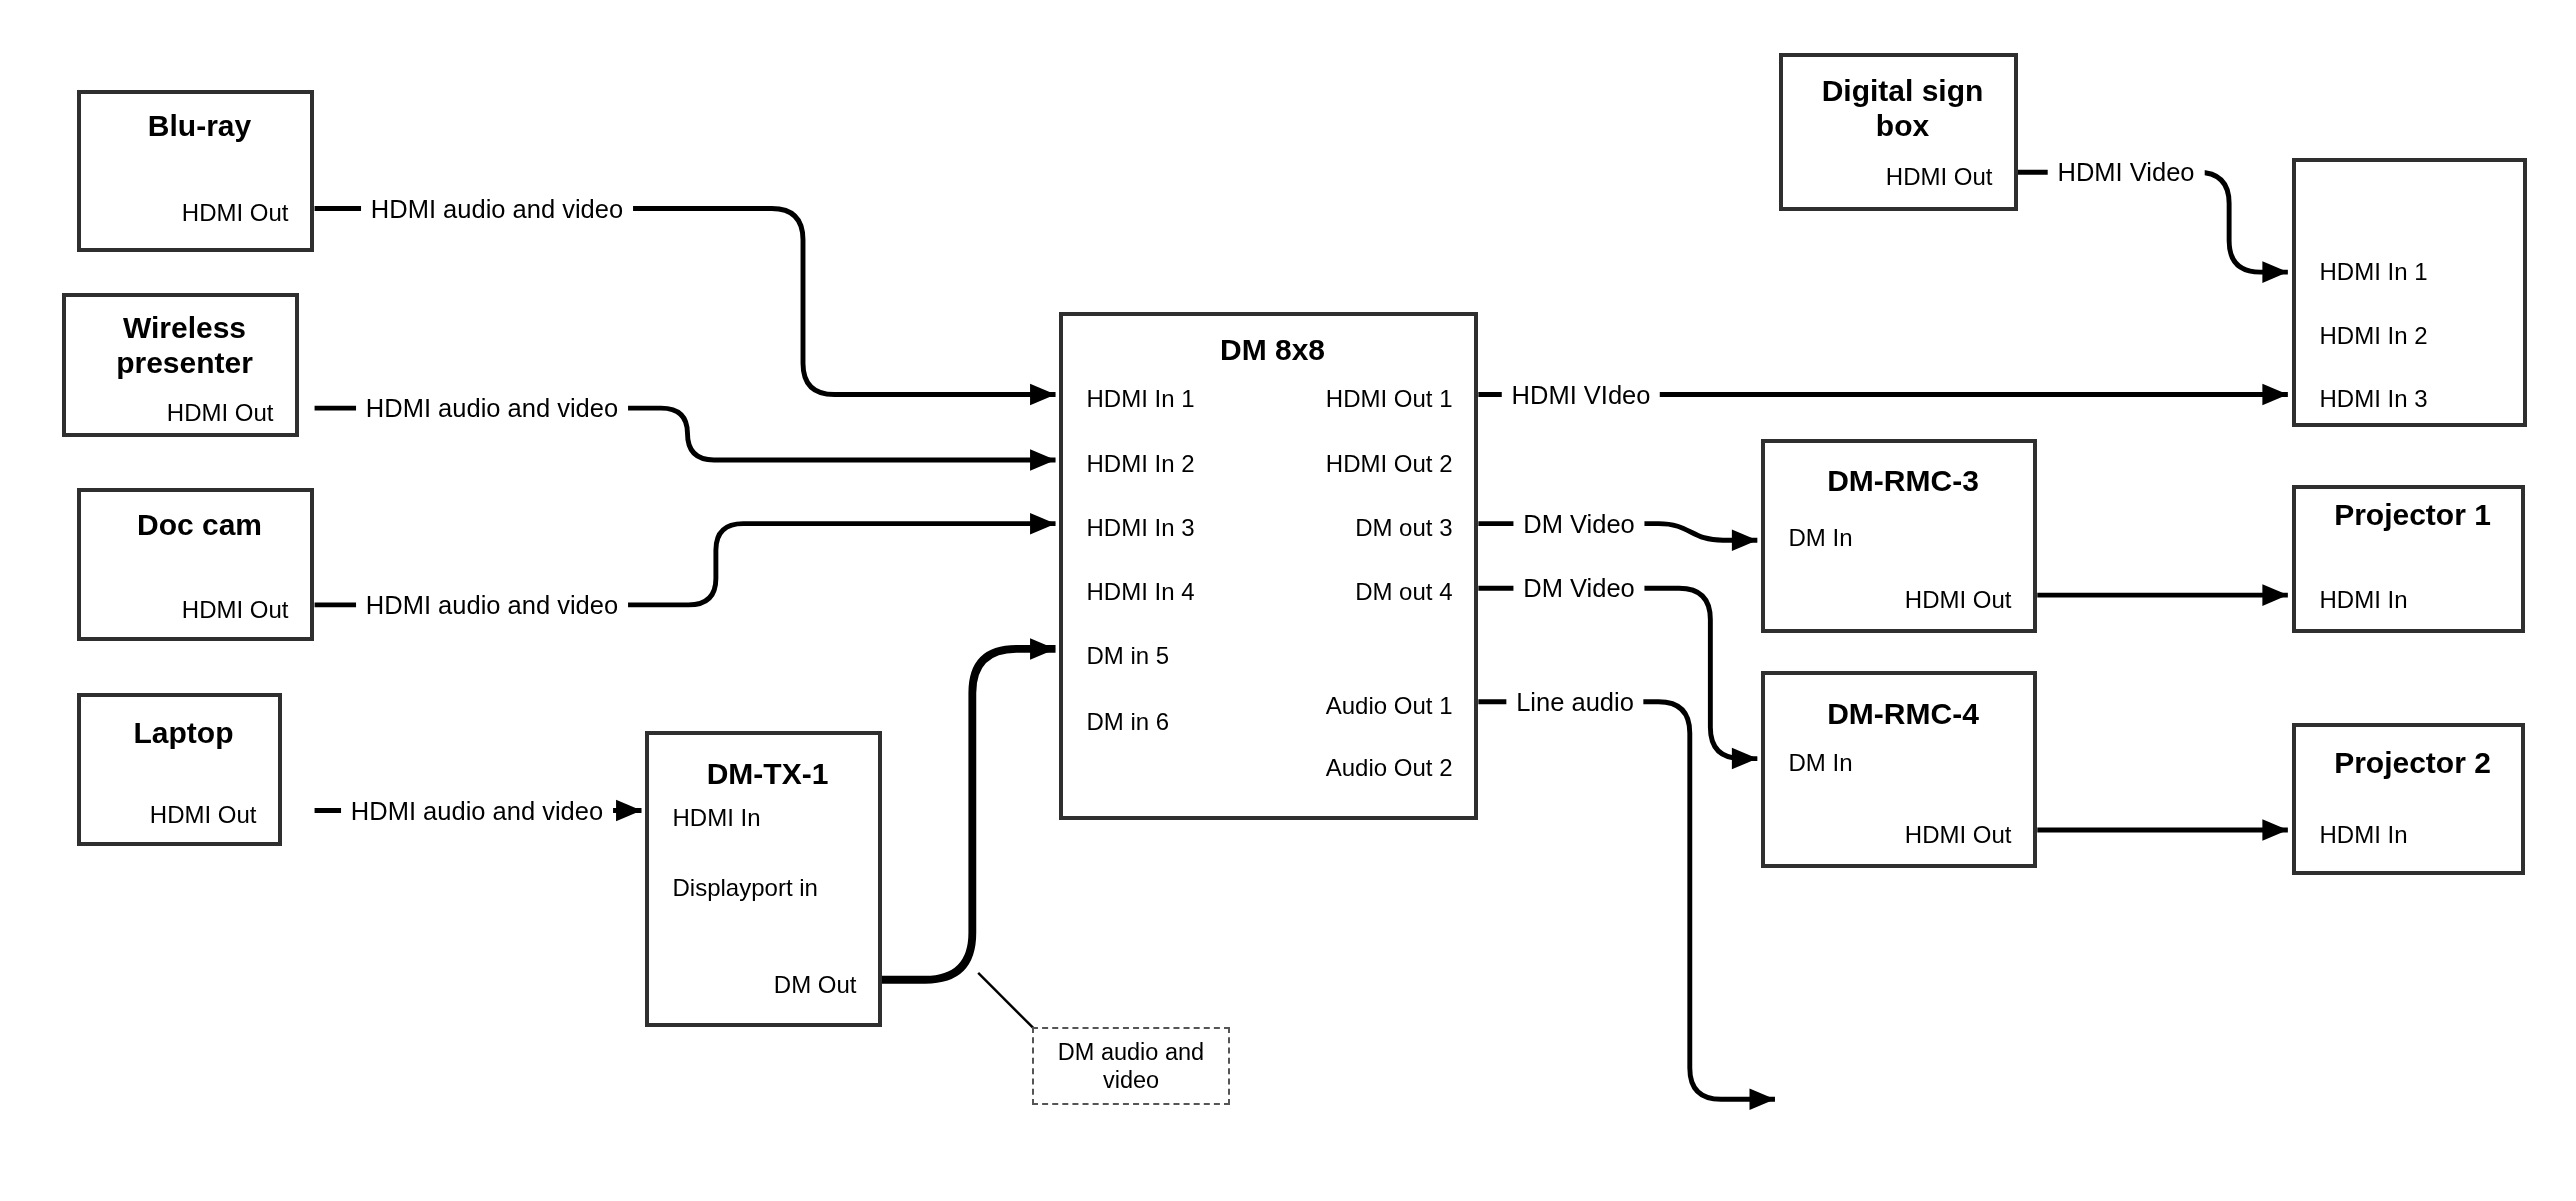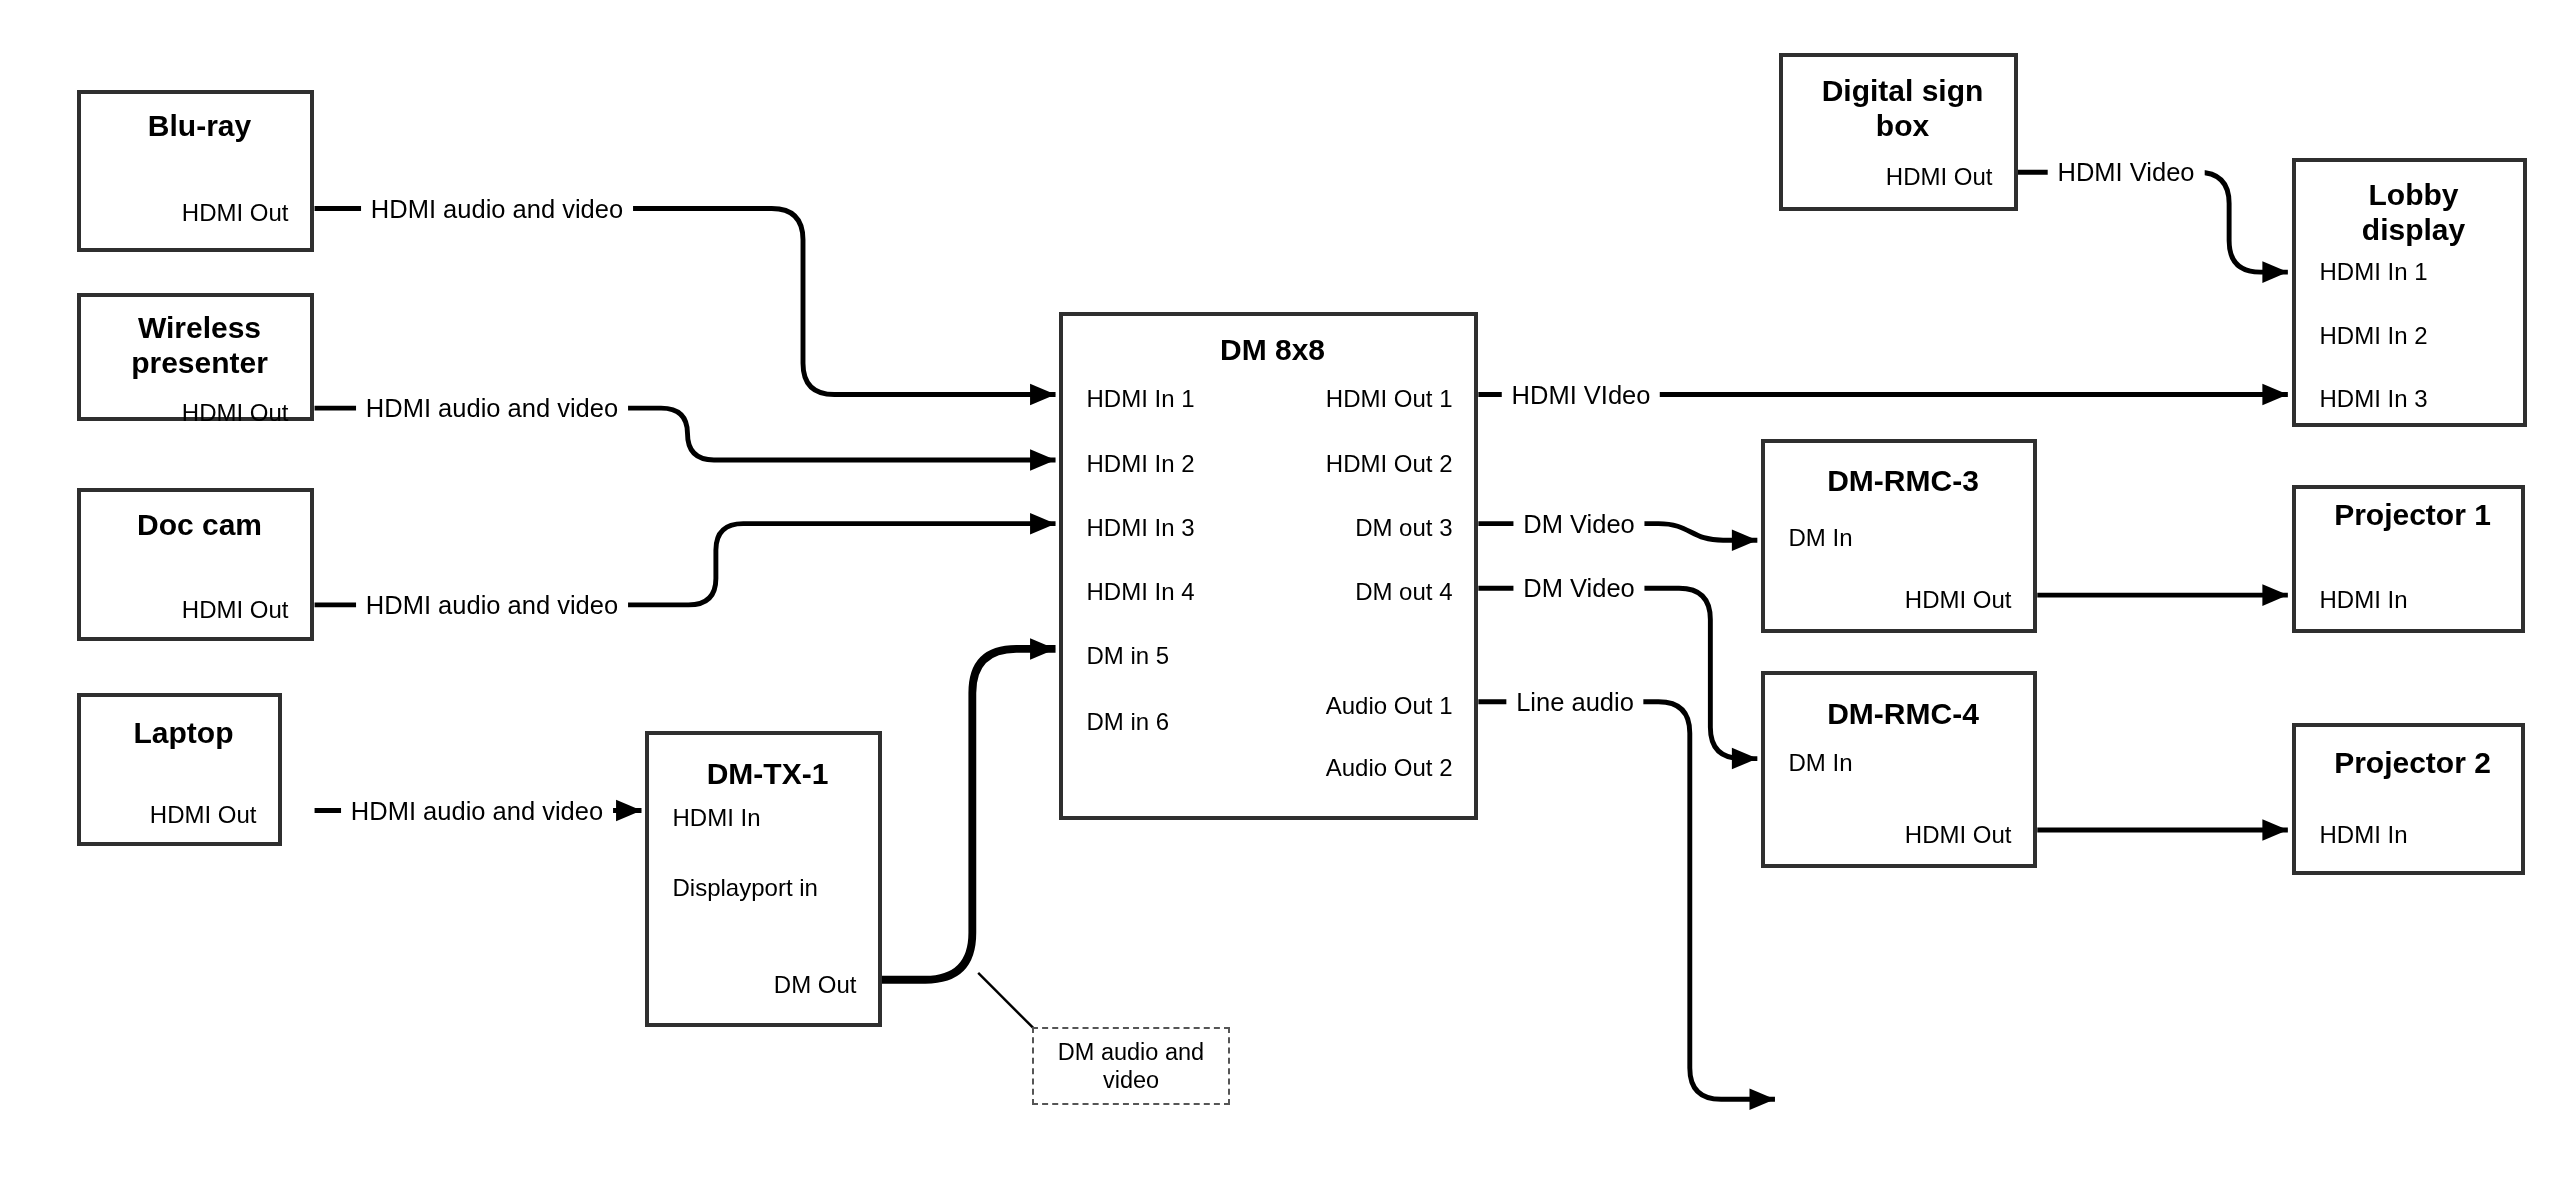--- a/index.html
+++ b/index.html
@@ -84,21 +84,21 @@
   <div class="wire-label" style="left:1581px;top:395px">HDMI VIdeo</div>
   <div class="wire-label" style="left:1579px;top:524px">DM Video</div>
   <div class="wire-label" style="left:1579px;top:588px">DM Video</div>
   <div class="wire-label" style="left:1575px;top:702px">Line audio</div>
 
   <div class="node" style="left:77px;top:90px;width:237px;height:162px">
     <div class="node-title" style="top:13.7px">Blu-ray</div>
     <div class="port pright" style="top:103px">HDMI Out</div>
   </div>
 
-  <div class="node" style="left:77px;top:293px;width:237px;height:128px">
+  <div class="node" style="left:62px;top:293px;width:237px;height:144px">
     <div class="node-title" style="top:12.7px">
       <div class="tline">Wireless</div>
       <div class="tline">presenter</div>
     </div>
     <div class="port pright" style="top:100px">HDMI Out</div>
   </div>
 
   <div class="node" style="left:77px;top:488px;width:237px;height:153px">
     <div class="node-title" style="top:14.7px">Doc cam</div>
     <div class="port pright" style="top:102px">HDMI Out</div>
@@ -134,24 +134,20 @@
 
   <div class="node" style="left:1779px;top:53px;width:239px;height:158px">
     <div class="node-title" style="top:15.7px">
       <div class="tline">Digital sign</div>
       <div class="tline">box</div>
     </div>
     <div class="port pright" style="top:104px">HDMI Out</div>
   </div>
 
   <div class="node" style="left:2292px;top:158px;width:235px;height:269px">
-    <div class="node-title" style="top:14.7px">
-      <div class="tline">Lobby</div>
-      <div class="tline">display</div>
-    </div>
     <div class="port pleft" style="top:94px">HDMI In 1</div>
     <div class="port pleft" style="top:158px">HDMI In 2</div>
     <div class="port pleft" style="top:221px">HDMI In 3</div>
   </div>
 
   <div class="node" style="left:1761px;top:439px;width:276px;height:194px">
     <div class="node-title" style="top:19.6px">DM-RMC-3</div>
     <div class="port pleft" style="top:79px">DM In</div>
     <div class="port pright" style="top:141px">HDMI Out</div>
   </div>

